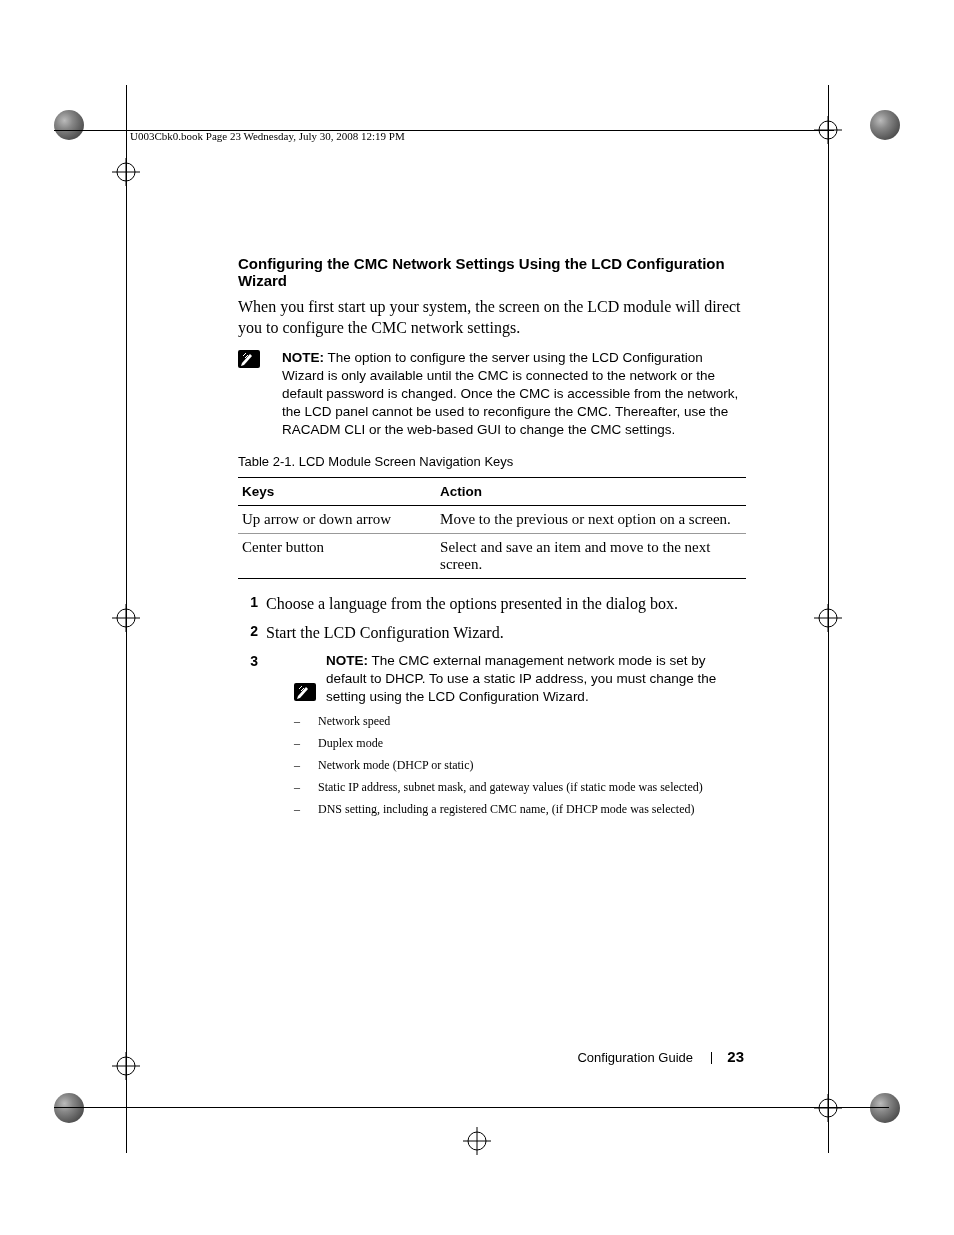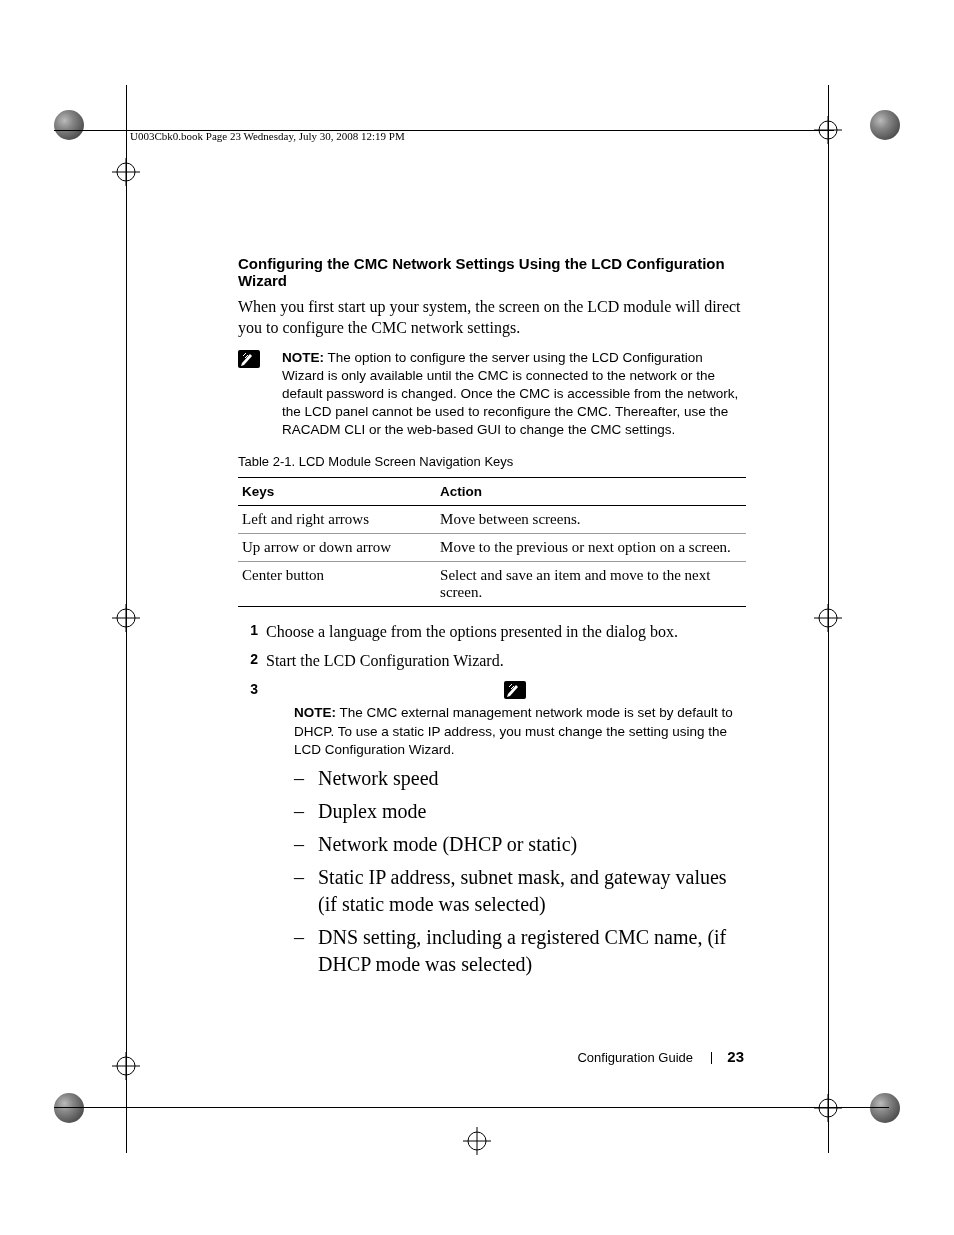--- a/index.html
+++ b/index.html
@@ -115,37 +115,36 @@
     top: 0;
     width: 20px;
     text-align: right;
     font-family: Arial, Helvetica, sans-serif;
     font-weight: bold;
     font-size: 14px;
   }
   .sub-note {
     margin: 6px 0 6px 28px;
     display: flex;
-    align-items: center;
-    flex-direction: column;
+    align-items: flex-end;
   }
   .sub-note .note-text {
     font-size: 13.5px;
   }
   ul.dash-list {
     list-style: none;
     padding: 0;
     margin: 4px 0 0 28px;
   }
   ul.dash-list > li {
     position: relative;
     padding-left: 24px;
     margin-bottom: 6px;
     font-family: Georgia, serif;
-    font-size: 20px;
+    font-size: 12px;
     line-height: 1.35;
   }
   ul.dash-list > li::before {
     content: "–";
     position: absolute;
     left: 0;
     top: 0;
   }
   .footer {
     position: absolute;
@@ -267,24 +266,20 @@
 
   <table class="nav-table">
     <thead>
       <tr>
         <th>Keys</th>
         <th>Action</th>
       </tr>
     </thead>
     <tbody>
       <tr>
-        <td>Left and right arrows</td>
-        <td>Move between screens.</td>
-      </tr>
-      <tr>
         <td>Up arrow or down arrow</td>
         <td>Move to the previous or next option on a screen.</td>
       </tr>
       <tr>
         <td>Center button</td>
         <td>Select and save an item and move to the next screen.</td>
       </tr>
     </tbody>
   </table>
 

